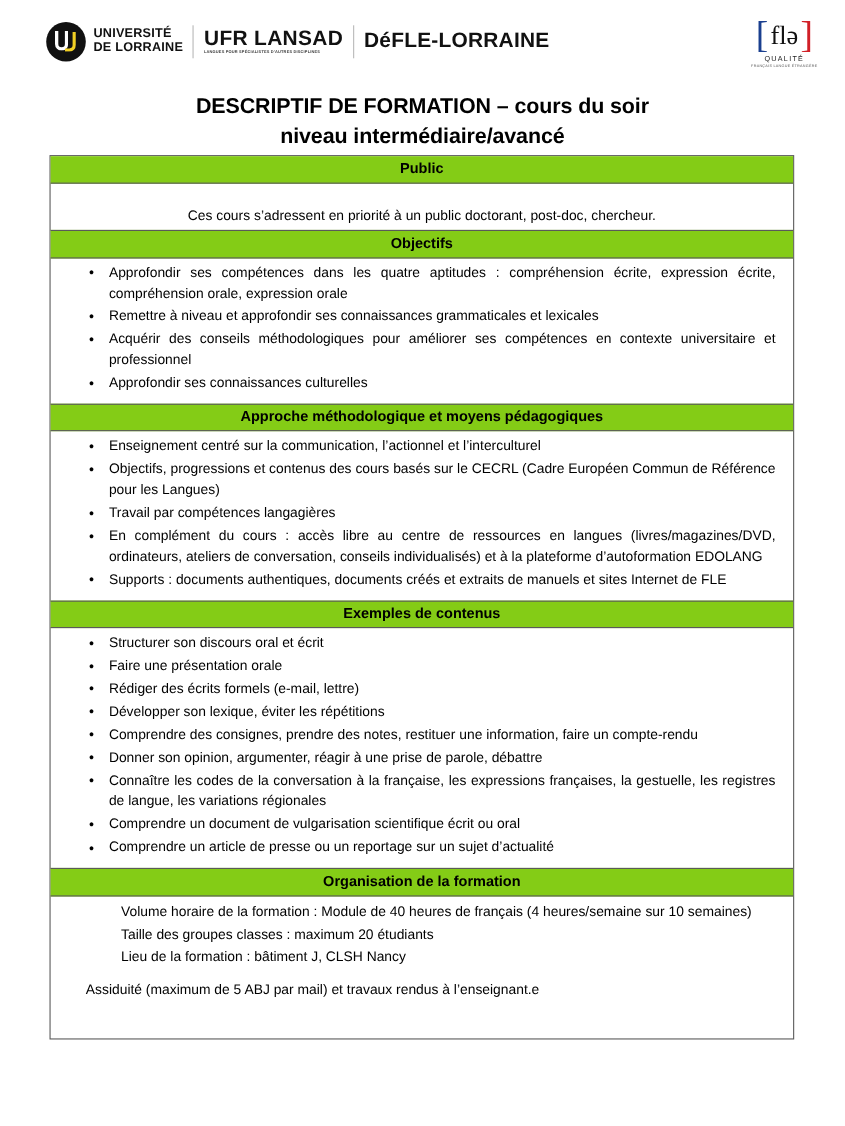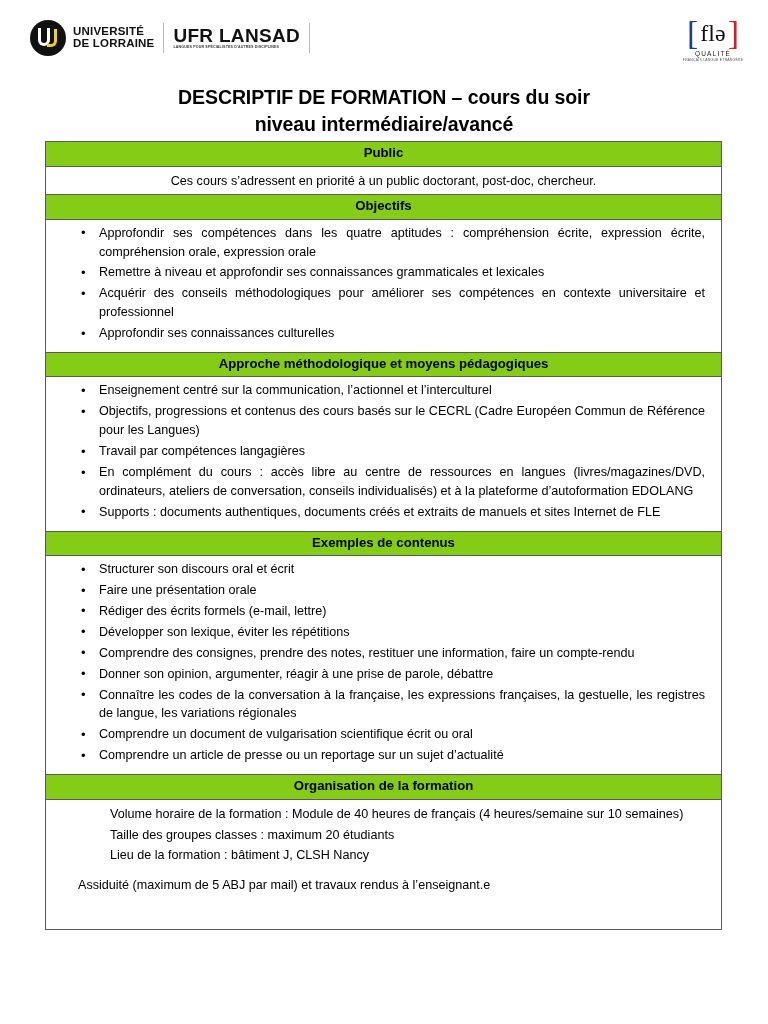--- a/index.html
+++ b/index.html
@@ -19,21 +19,21 @@
   }
 
   
   .header-band {
     position: absolute;
     top: 12px; left: 0; right: 0;
     height: 56px;
   }
   .logo-left {
     position: absolute;
-    left: 30px; top: 6px;
+    left: 42px; top: 6px;
     display: flex;
     align-items: center;
     height: 40px;
   }
   .ul-mark {
     width: 36px; height: 36px;
     border-radius: 50%;
     background: #111111;
     position: relative;
     flex: 0 0 auto;
@@ -177,21 +177,21 @@
     border-top: none;
   }
   .sec-body {
     padding: 4px 0 7px 0;
     font-size: 12.6px;
     line-height: 1.48;
     color: #000000;
   }
   .sec-body.centered {
     text-align: center;
-    padding: 5px 6px 4px;
+    padding: 20px 6px 4px;
   }
   .sec-body.plain {
     padding: 4px 14px 6px 32px;
     text-align: justify;
   }
   ul.blist {
     margin: 0;
     padding: 0 16px 0 0;
     list-style: none;
   }
@@ -239,20 +239,21 @@
 
       <div class="vdiv"></div>
 
       <div class="lansad">
         <span class="big">UFR LANSAD</span>
         <span class="tiny">LANGUES POUR SPÉCIALISTES D'AUTRES DISCIPLINES</span>
       </div>
 
       <div class="vdiv"></div>
 
+      <div class="defle">DéFLE-LORRAINE</div>
     </div>
 
     <div class="logo-right">
       <div class="fle-row">
         <span class="brk brk-l">[</span>
         <span class="fle-word">flə</span>
         <span class="brk brk-r">]</span>
       </div>
       <div class="fle-qualite">QUALITÉ</div>
       <div class="fle-sub">FRANÇAIS LANGUE ÉTRANGÈRE</div>

